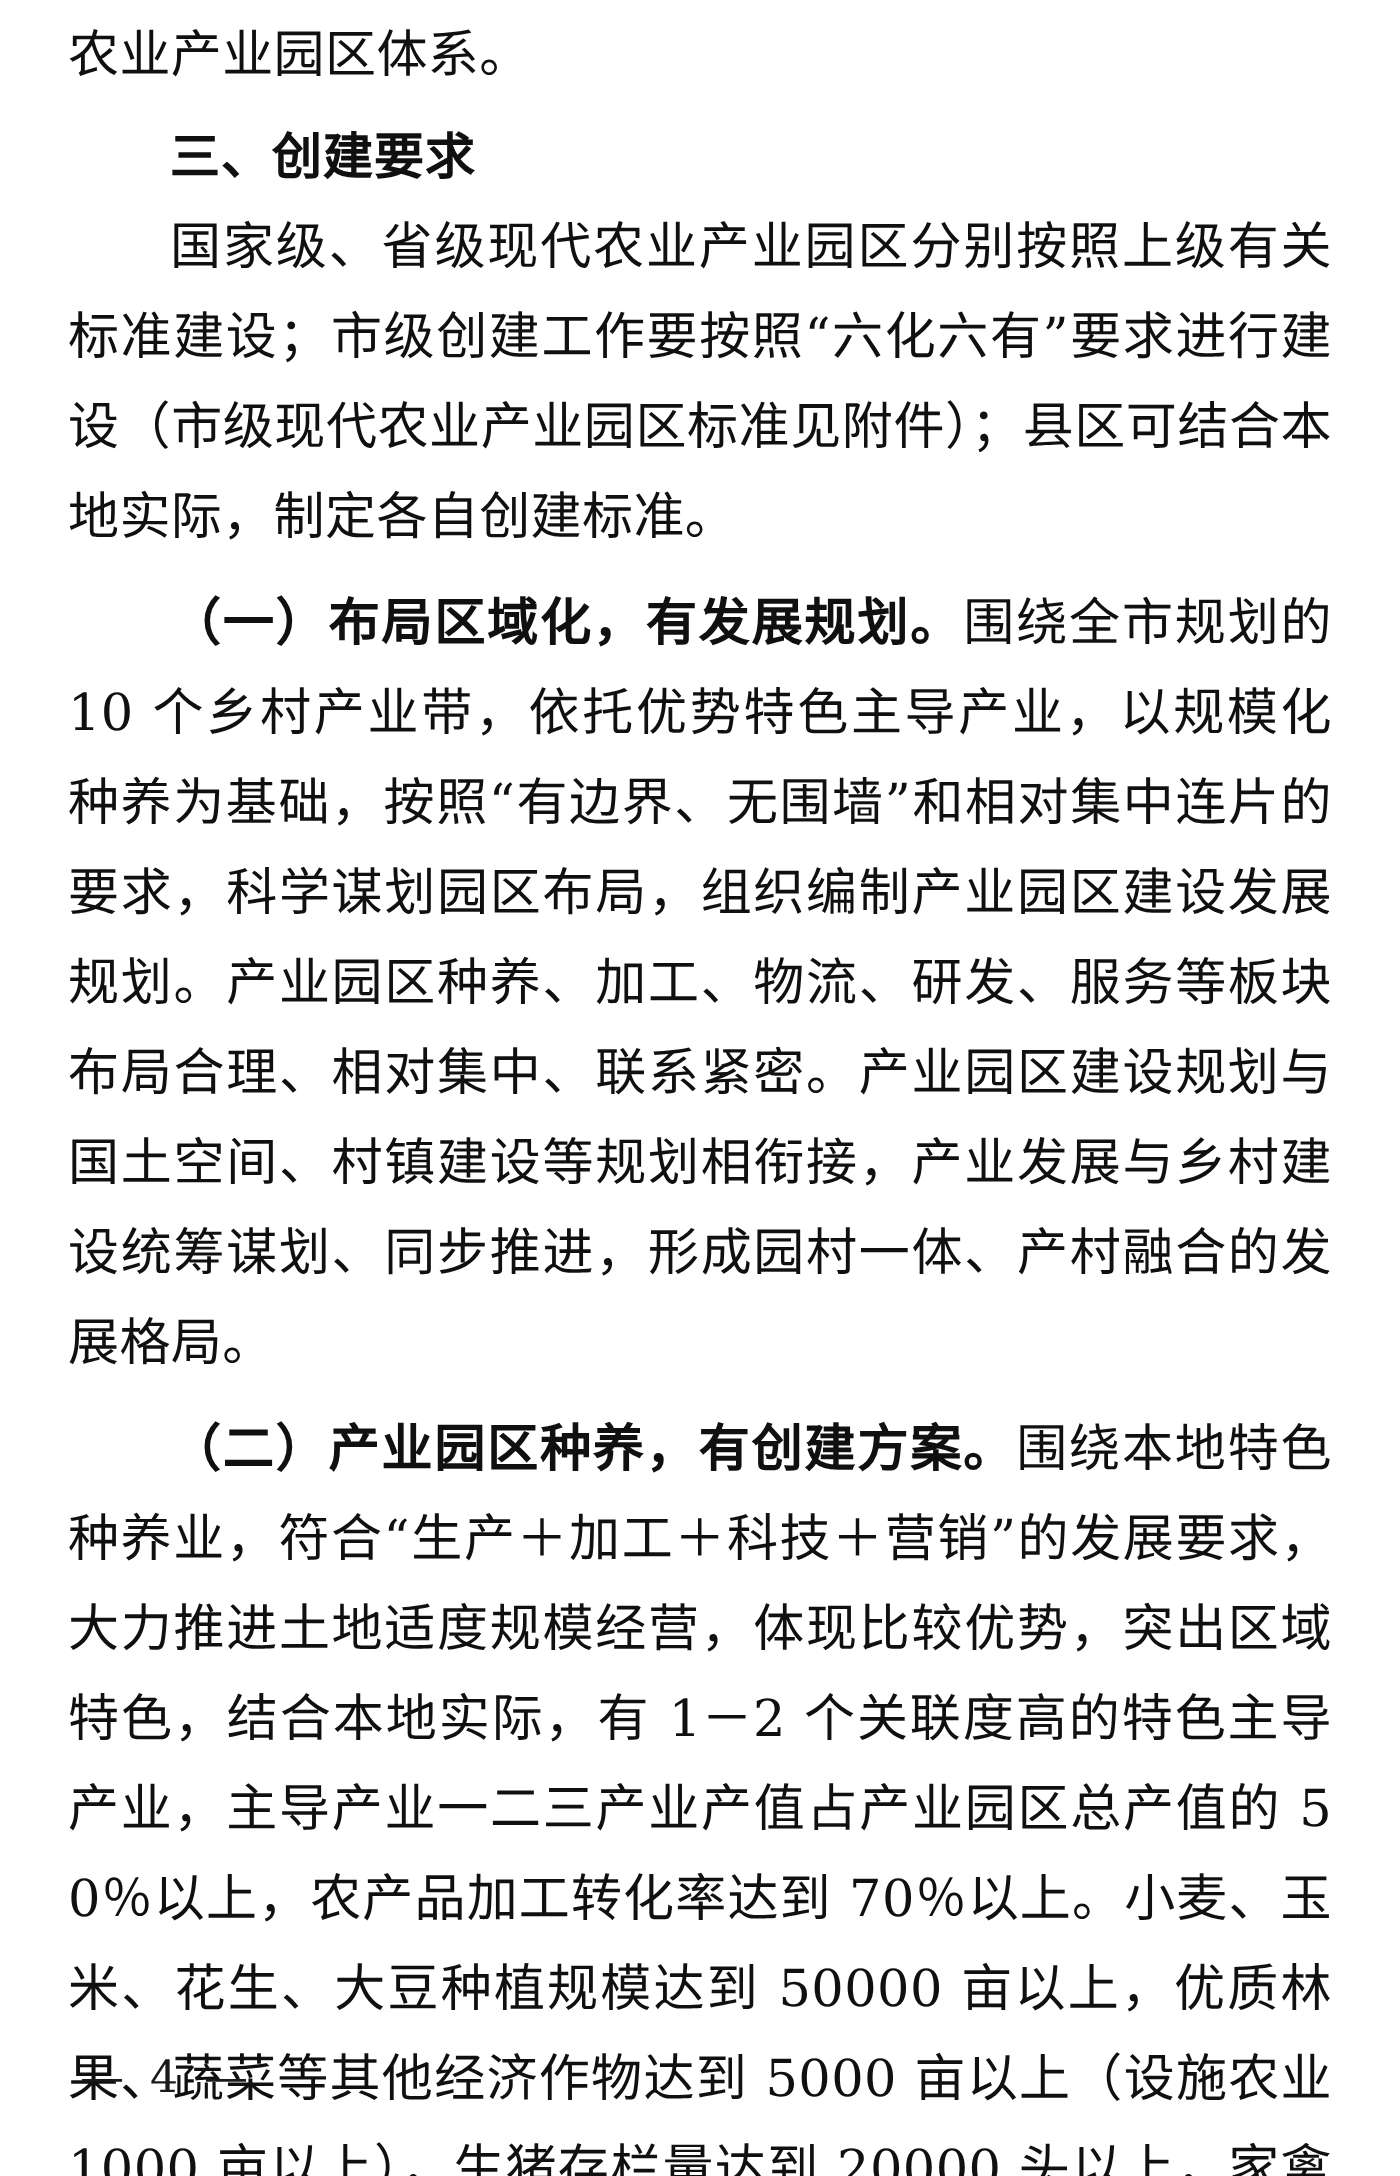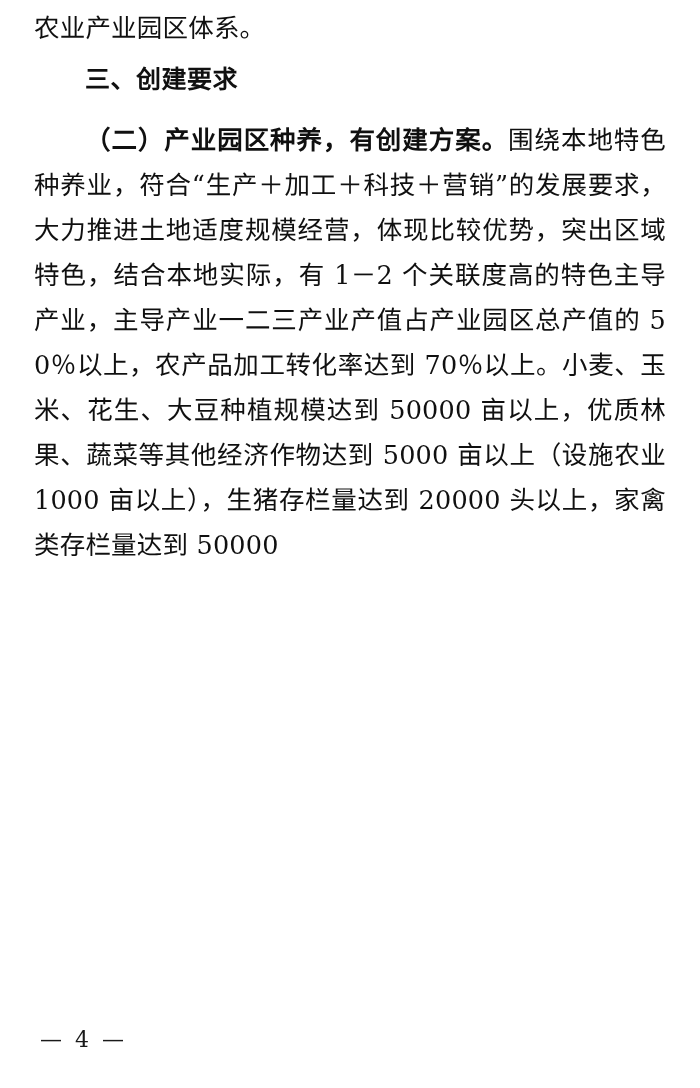--- a/index.html
+++ b/index.html
@@ -71,23 +71,25 @@
 
 <div class="page">
   <div class="doc-body">
 
     <p class="para">农业产业园区体系。</p>
 
     <div class="gap-small"></div>
 
     <h2 class="heading">三、创建要求</h2>
 
+    <p class="para indent">国家级、省级现代农业产业园区分别按照上级有关标准建设；市级创建工作要按照“六化六有”要求进行建设（市级现代农业产业园区标准见附件）；县区可结合本地实际，制定各自创建标准。</p>
 
     <div class="gap-mid"></div>
 
+    <p class="para indent"><span class="bold-run">（一）布局区域化，有发展规划。</span><span>围绕全市规划的 10 个乡村产业带，依托优势特色主导产业，以规模化种养为基础，按照“有边界、无围墙”和相对集中连片的要求，科学谋划园区布局，组织编制产业园区建设发展规划。产业园区种养、加工、物流、研发、服务等板块布局合理、相对集中、联系紧密。产业园区建设规划与国土空间、村镇建设等规划相衔接，产业发展与乡村建设统筹谋划、同步推进，形成园村一体、产村融合的发展格局。</span></p>
 
     <div class="gap-mid"></div>
 
     <p class="para indent"><span class="bold-run">（二）产业园区种养，有创建方案。</span><span>围绕本地特色种养业，符合“生产＋加工＋科技＋营销”的发展要求，大力推进土地适度规模经营，体现比较优势，突出区域特色，结合本地实际，有 1－2 个关联度高的特色主导产业，主导产业一二三产业产值占产业园区总产值的 50％以上，农产品加工转化率达到 70％以上。小麦、玉米、花生、大豆种植规模达到 50000 亩以上，优质林果、蔬菜等其他经济作物达到 5000 亩以上（设施农业 1000 亩以上），生猪存栏量达到 20000 头以上，家禽类存栏量达到 50000</span></p>
 
   </div>
 
   <div class="footer">— 4 —</div>
 </div>
 

